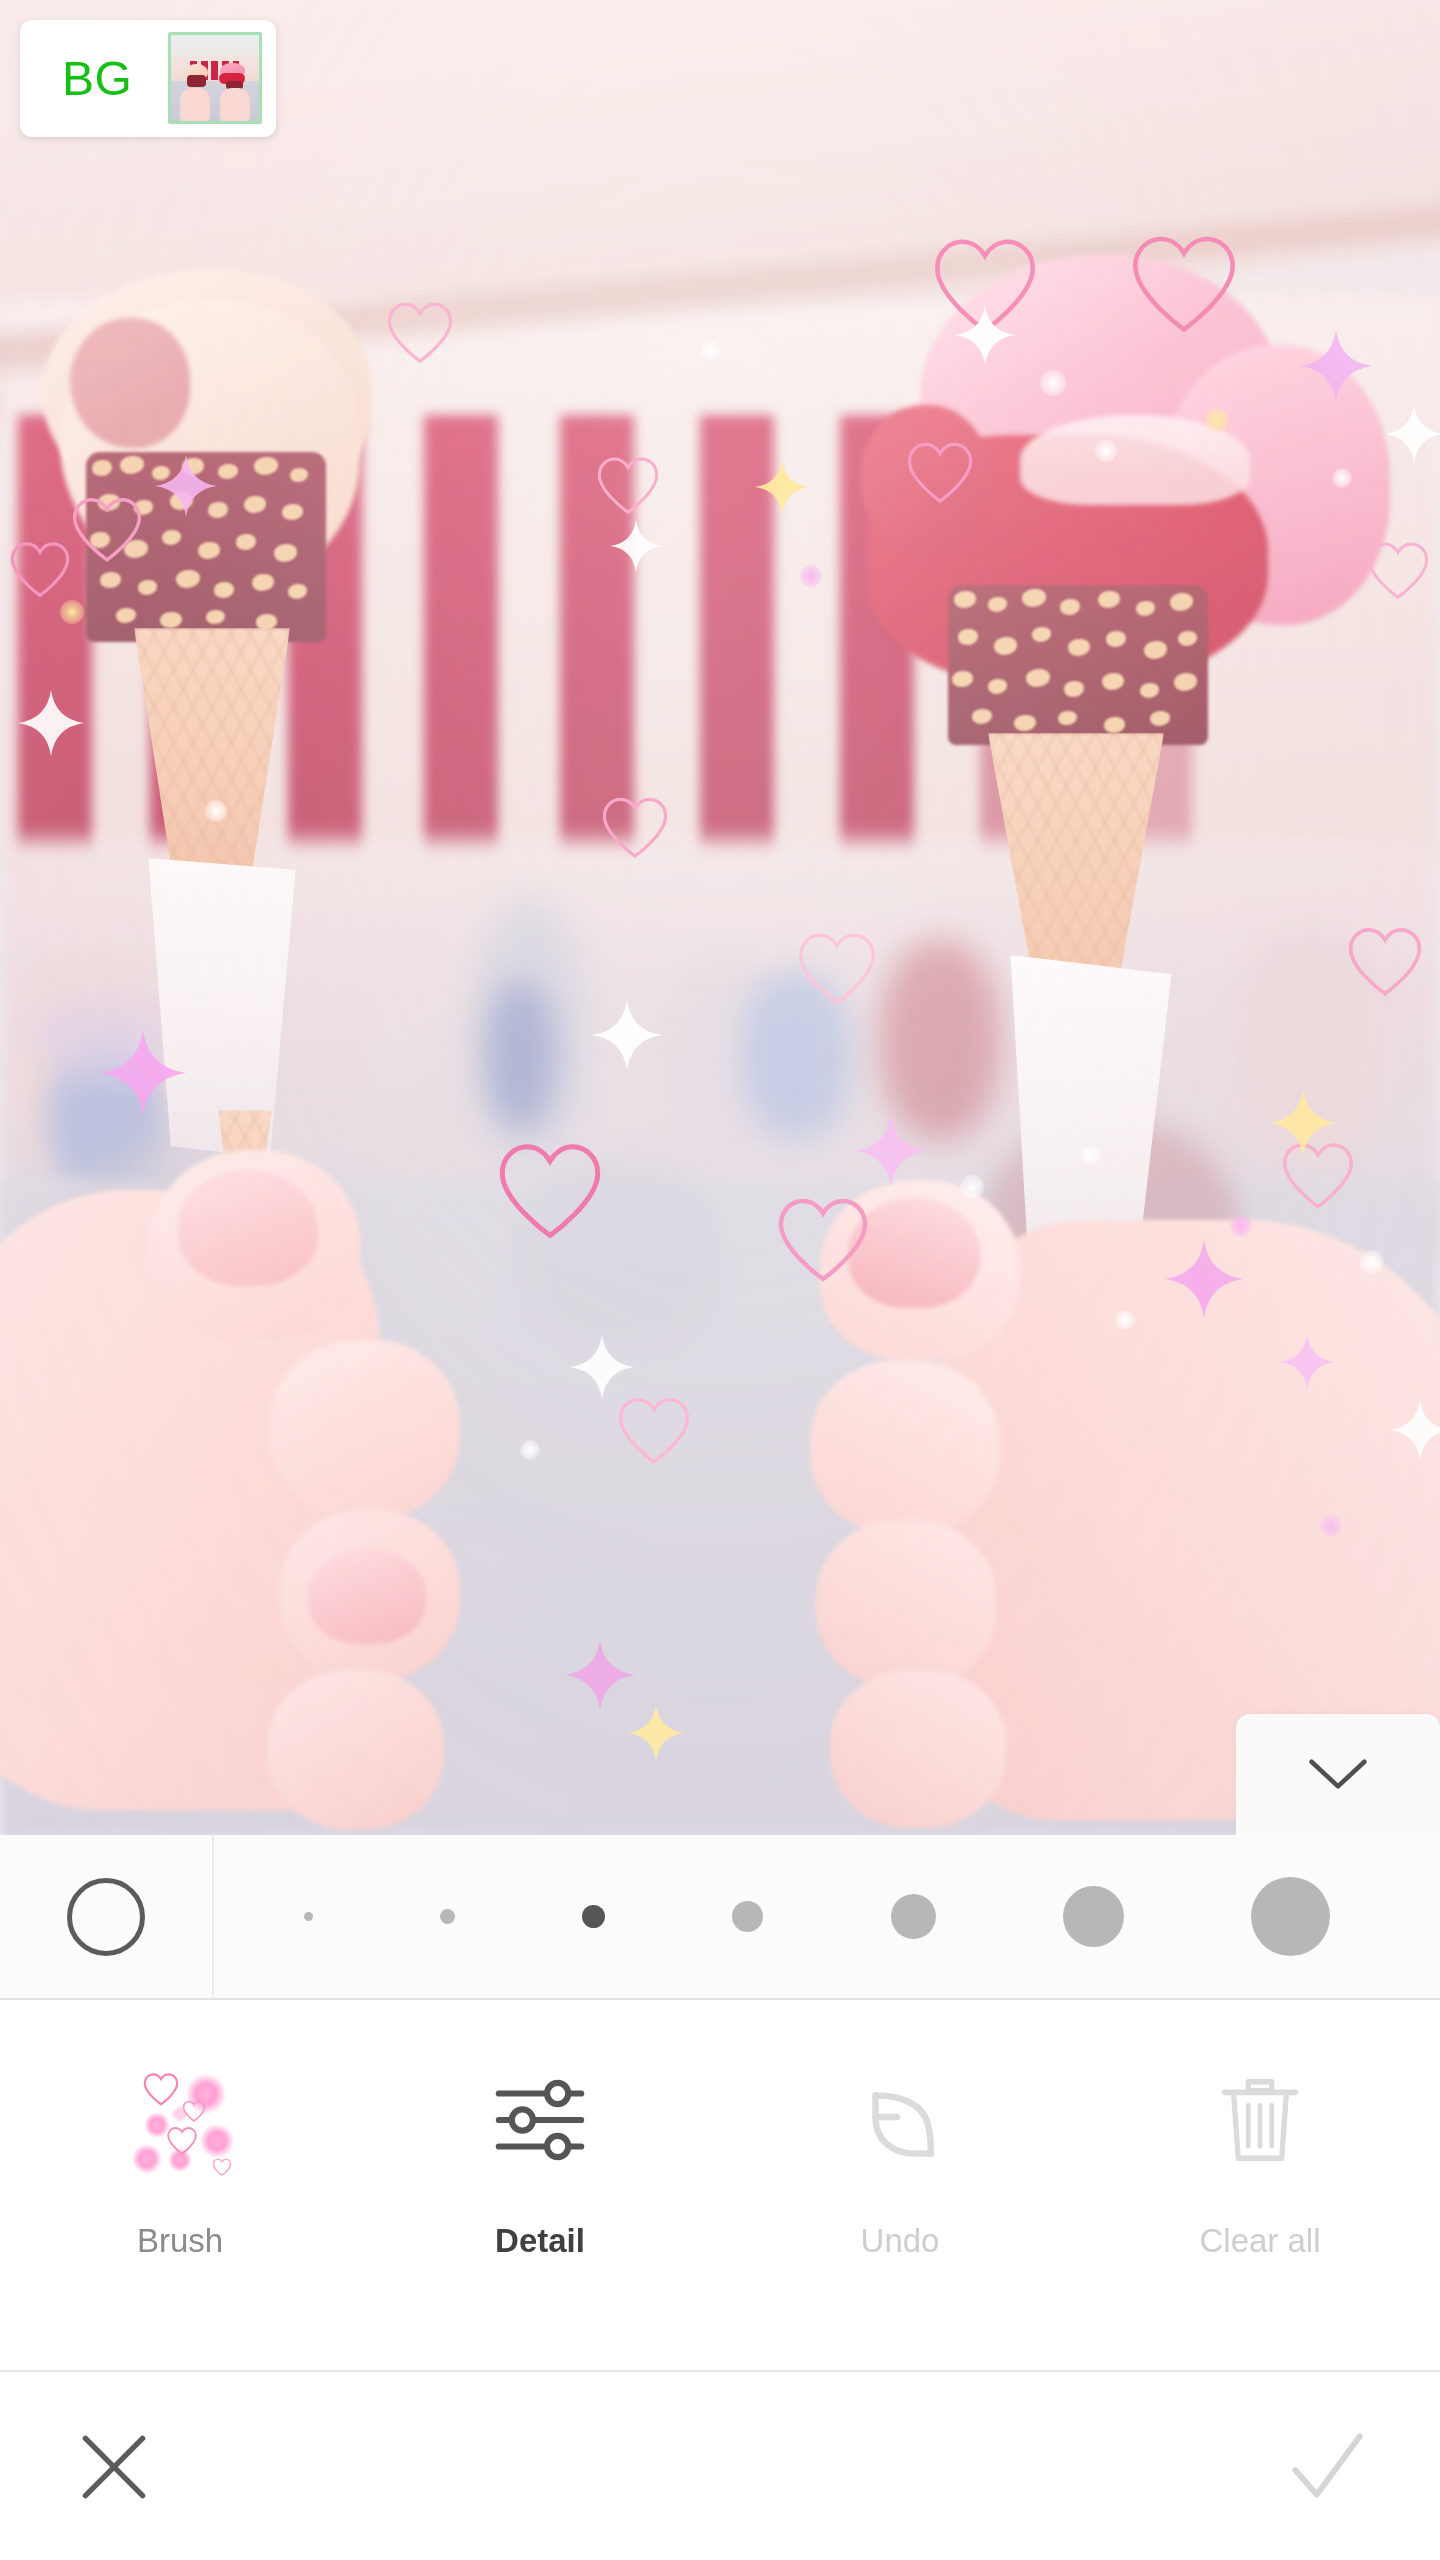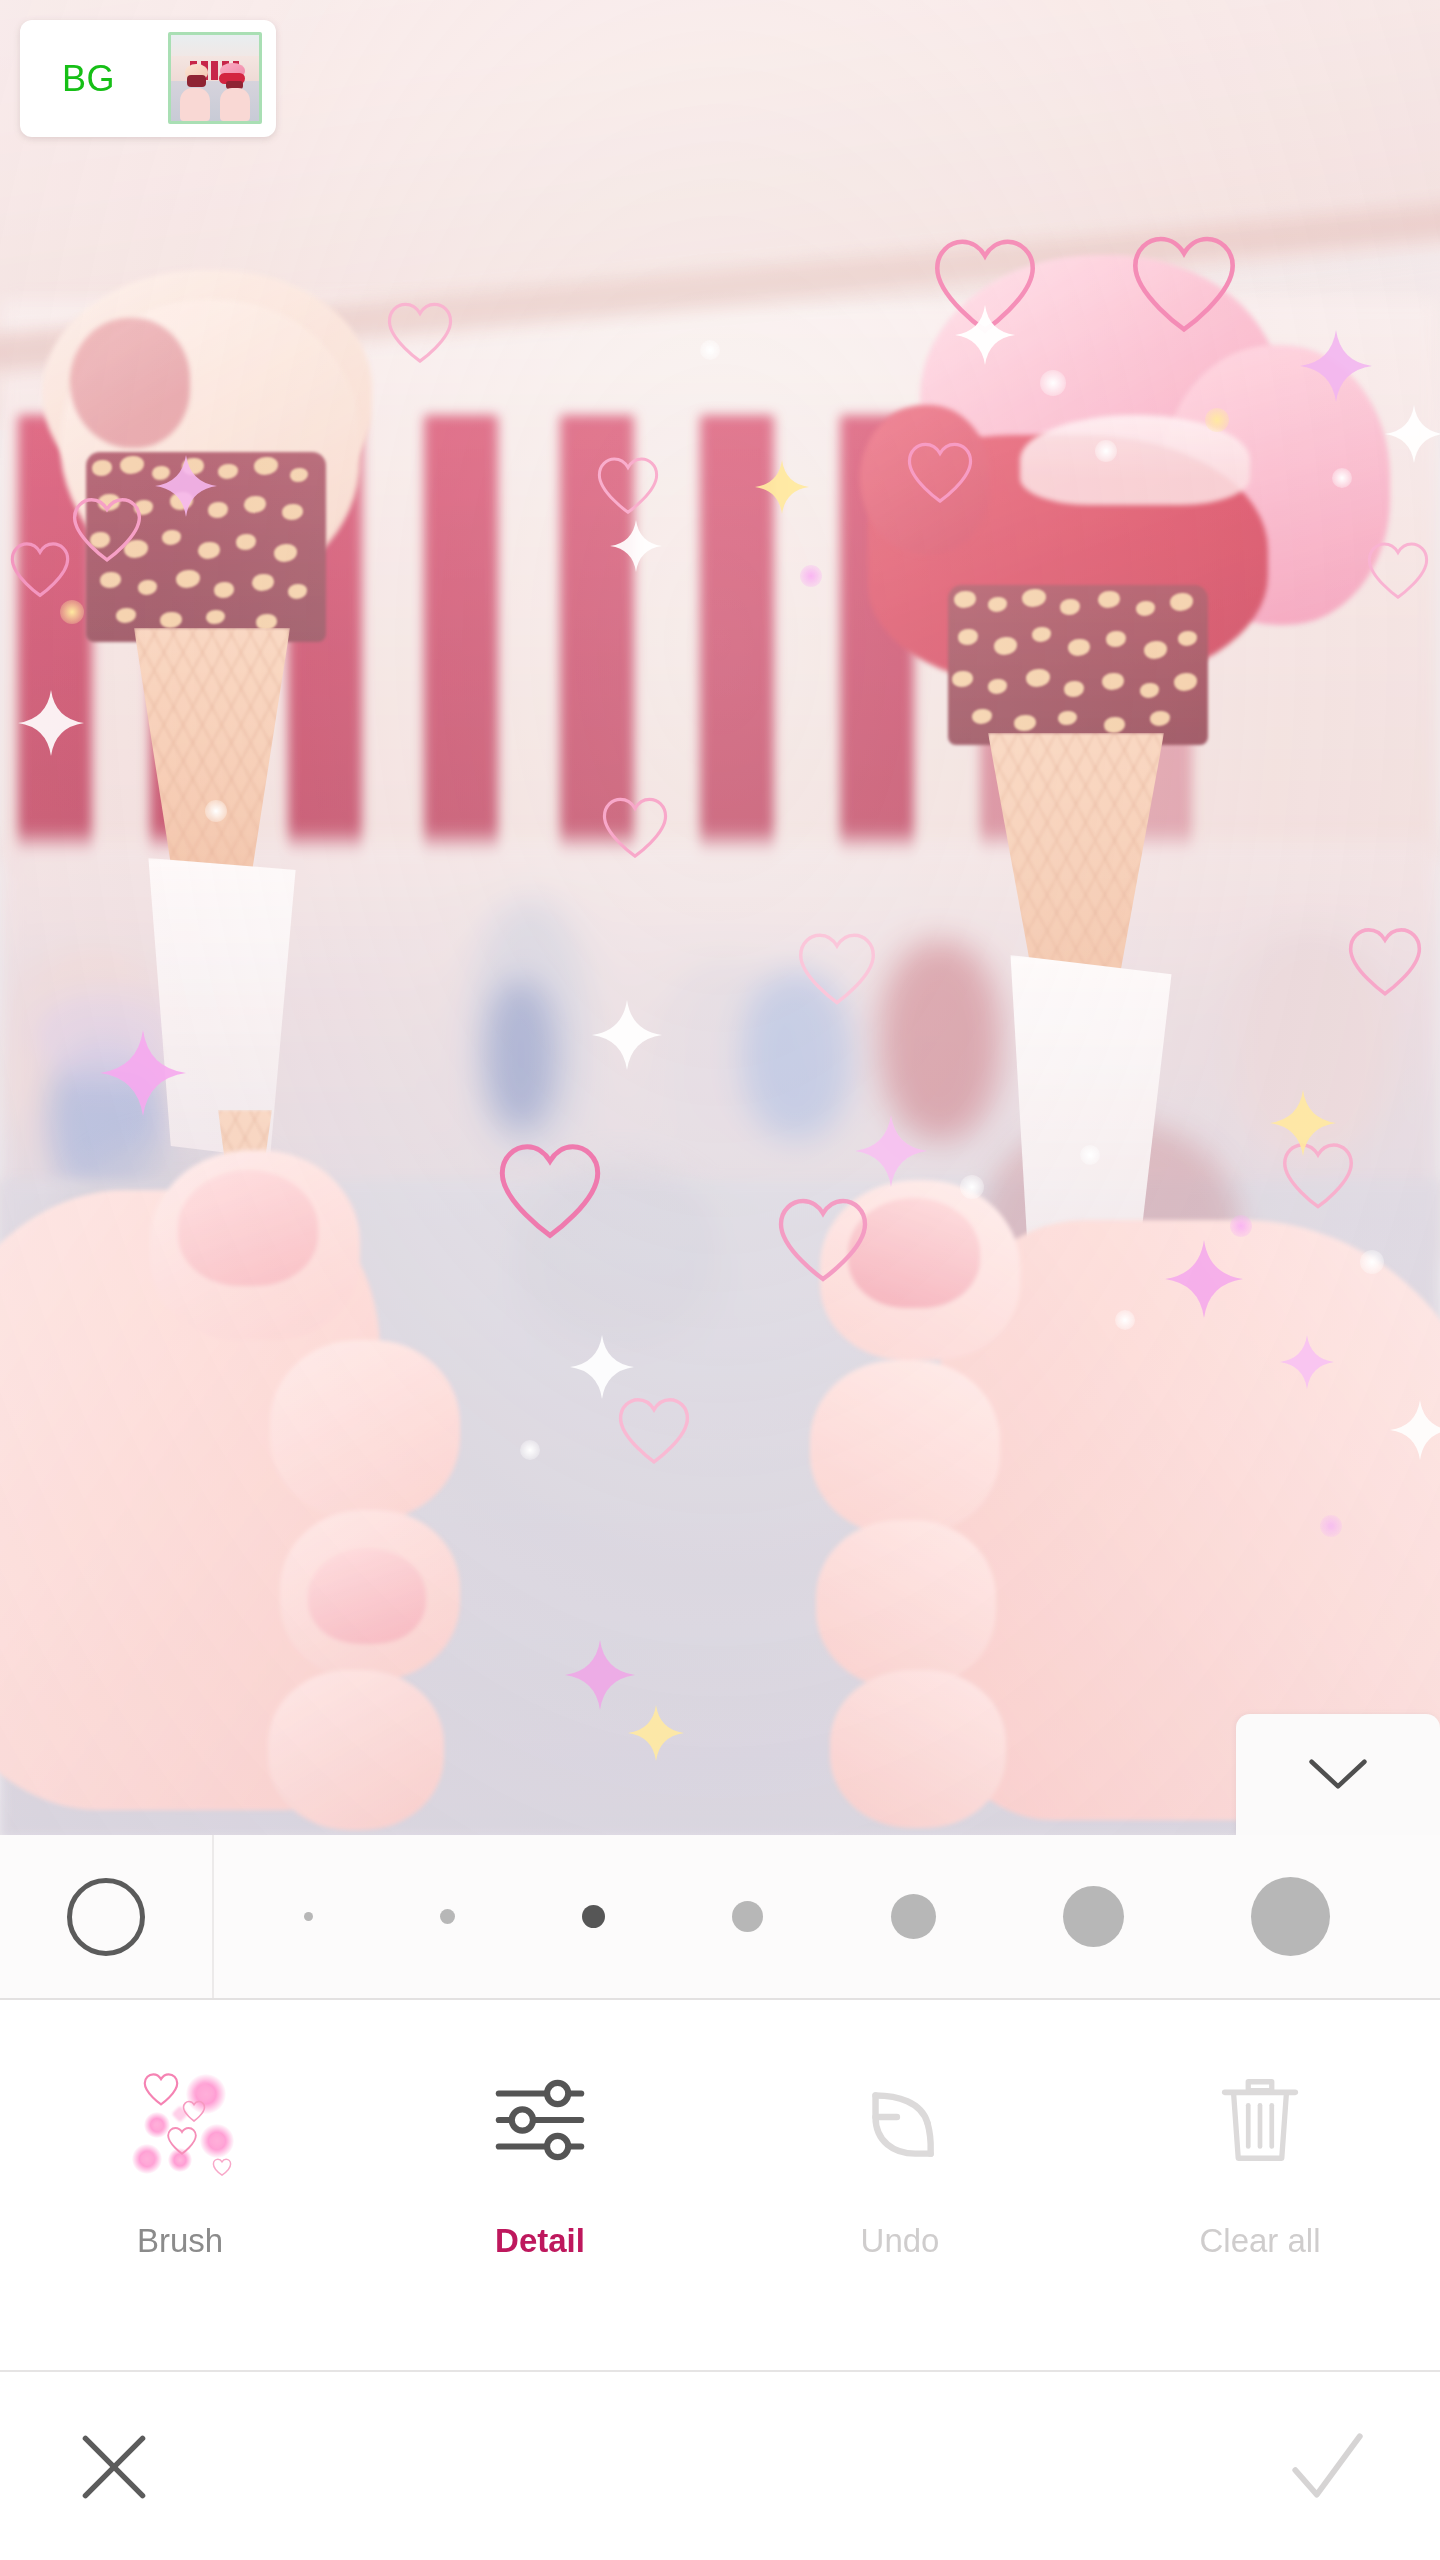--- a/index.html
+++ b/index.html
@@ -101,21 +101,21 @@
   }
 
   
   .bg-panel{
     position:absolute; left:20px; top:20px; width:256px; height:117px;
     background:#ffffff; border-radius:12px;
     box-shadow:0 2px 7px rgba(120,90,95,.20);
     display:flex; align-items:center;
   }
   .bg-label{
-    color:#16bf16; font-size:36px; line-height:1; font-weight:400;
+    color:#16bf16; font-size:48px; line-height:1; font-weight:400;
     margin-left:42px; letter-spacing:.5px;
   }
   .bg-thumb{
     position:absolute; right:14px; top:12px; width:94px; height:92px;
     border:3px solid #a9dfb4; border-radius:2px; overflow:hidden;
     background:#e9eef0;
   }
   .tb-sky{ position:absolute;left:0;top:0;width:100%;height:32%;
            background:linear-gradient(180deg,#e8eef0,#f3e6e3); }
   .tb-bld{ position:absolute;left:0;top:24%;width:100%;height:34%;
@@ -161,21 +161,21 @@
     position:absolute; left:0; top:2002px; width:1440px; height:370px;
     background:#ffffff; display:flex; align-items:flex-start;
     border-bottom:2px solid #e6e4e4;
   }
   .tool{
     flex:1; height:100%; display:flex; flex-direction:column;
     align-items:center; justify-content:flex-start; padding-top:62px;
   }
   .tool-icon{ height:112px; display:flex; align-items:center; justify-content:center; }
   .tool-label{ margin-top:46px; font-size:33px; color:#8b8b8b; }
-  .tool-label.active{ color:#be185d; font-weight:bold; }
+  .tool-label.active{ color:#404040; font-weight:bold; }
   .tool-label.dim{ color:#cfcdcd; }
 
   
   .brush-thumb{ position:relative; width:112px; height:112px; }
   .bt-heart{ position:absolute; }
   .bt-glow{ position:absolute; border-radius:50%;
             background:radial-gradient(circle,#ffb6dd 0%,#ff9ed4 35%,rgba(255,190,225,0) 72%); }
   .bt-sq{ position:absolute; background:rgba(255,170,215,.55);
           border-radius:3px; transform:rotate(45deg); filter:blur(1px); }
 

